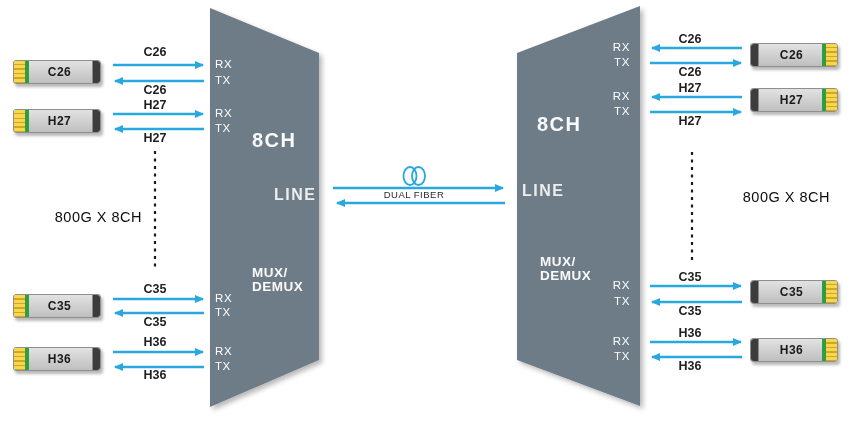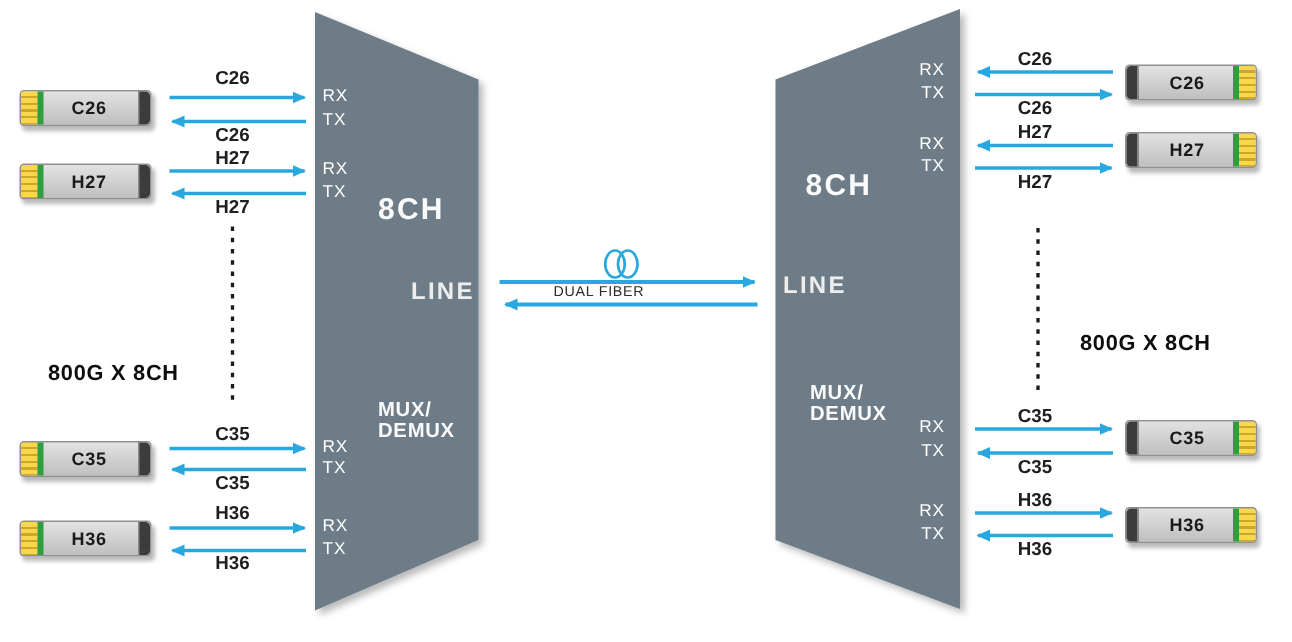--- a/index.html
+++ b/index.html
@@ -46,25 +46,25 @@
   }
   .port.r { width:28px; text-align:right; }
 
   
   .u8ch  { position:absolute; font-weight:bold; font-size:20px; letter-spacing:1.5px; color:#fafafa; }
   .uline { position:absolute; font-weight:bold; font-size:16px; letter-spacing:1.5px; color:#ededed; }
   .umux  { position:absolute; font-weight:bold; font-size:13.5px; line-height:14px;
            letter-spacing:0.5px; color:#fafafa; }
 
   .group-label {
-    position:absolute; width:110px; text-align:left;
-    font-weight:bold; font-size:14.5px; color:#0d0d0d; letter-spacing:0.5px;margin-top:32px;
+    position:absolute; width:110px; text-align:right;
+    font-weight:normal; font-size:14.5px; color:#0d0d0d; letter-spacing:0.5px;
   }
   .fiber-label {
-    position:absolute; width:90px; text-align:left;
+    position:absolute; width:90px; text-align:center;
     font-size:9.5px; color:#2b2b2b; letter-spacing:0.5px;
   }
 </style>
 </head>
 <body>
 
 <div class="stage">
 
   <svg class="layer" viewBox="0 0 861 428">
     <defs>

